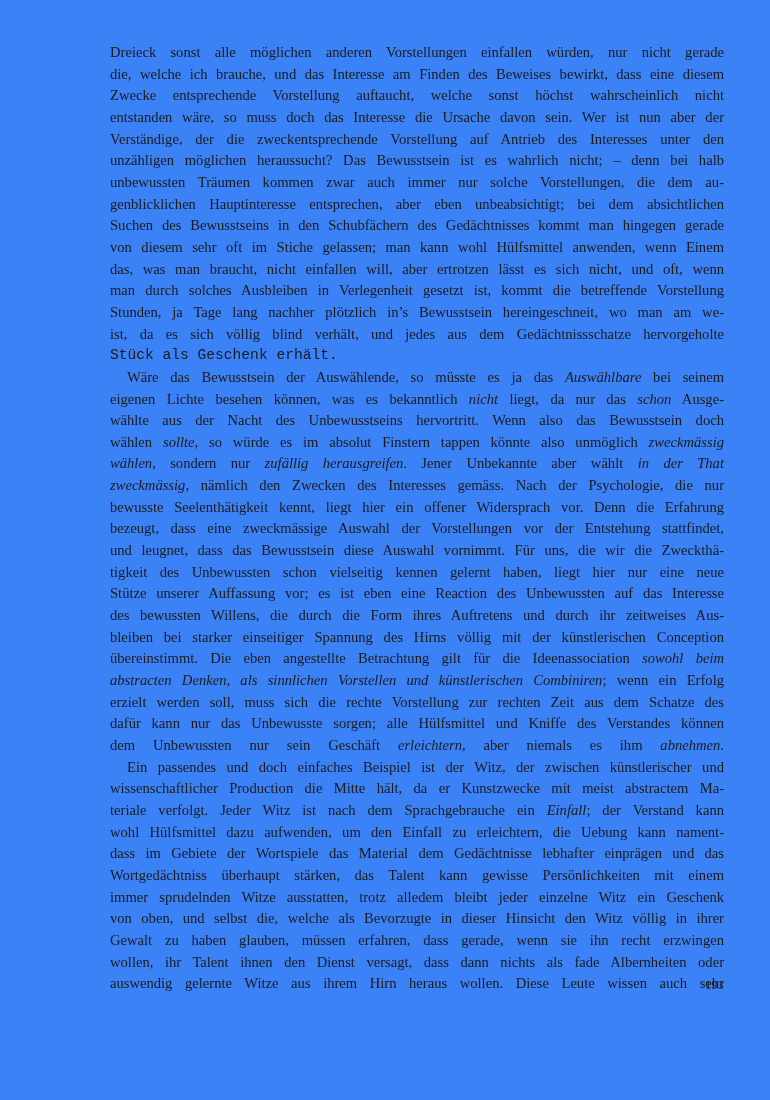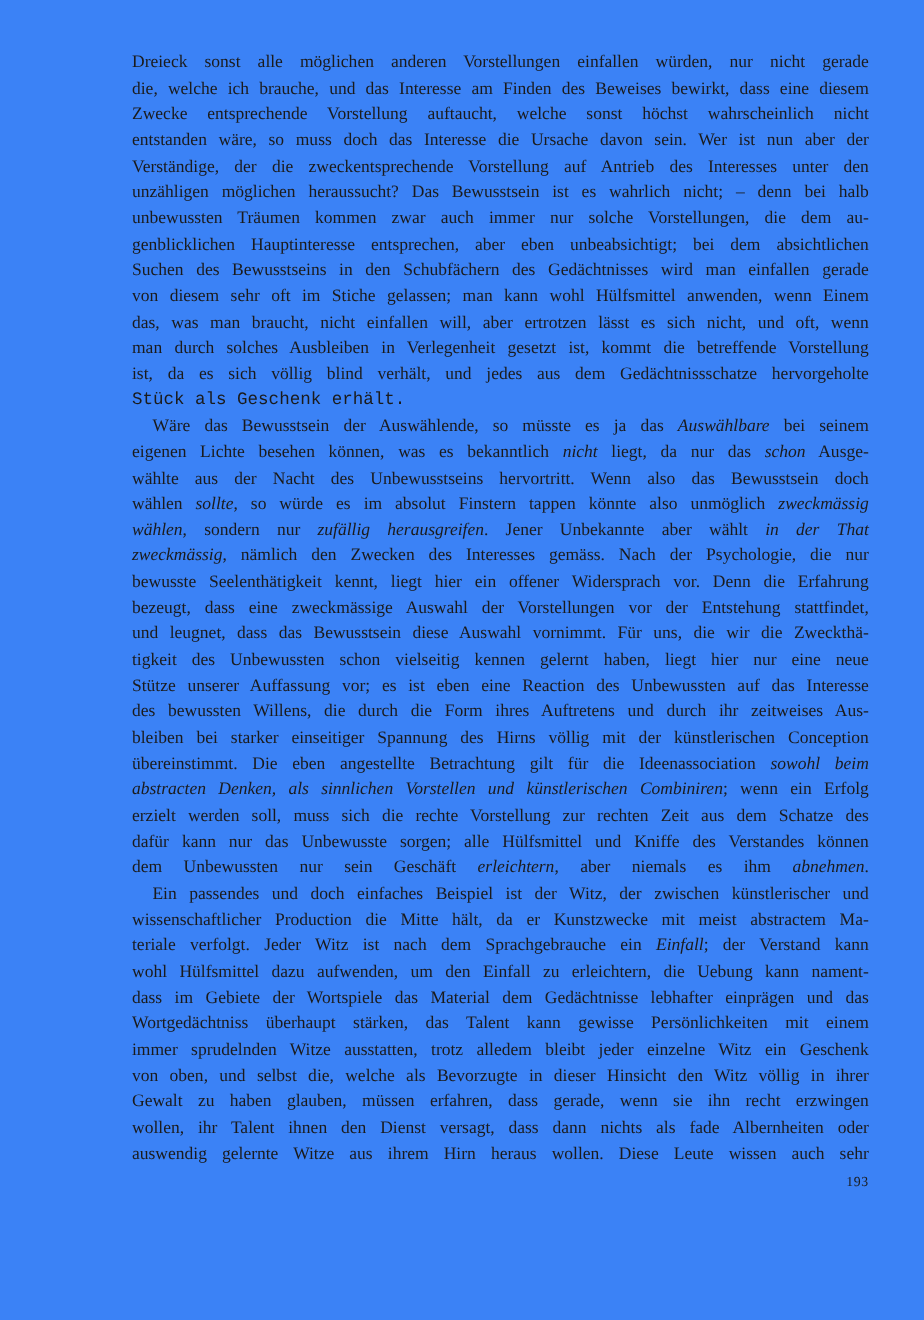--- a/index.html
+++ b/index.html
@@ -49,24 +49,25 @@
   <div class="text-block">
       <div class="para">
         <div class="line"><span>Dreieck sonst alle möglichen anderen Vorstellungen einfallen würden, nur nicht gerade</span></div>
         <div class="line"><span>die, welche ich brauche, und das Interesse am Finden des Beweises bewirkt, dass eine diesem</span></div>
         <div class="line"><span>Zwecke entsprechende Vorstellung auftaucht, welche sonst höchst wahrscheinlich nicht</span></div>
         <div class="line"><span>entstanden wäre, so muss doch das Interesse die Ursache davon sein. Wer ist nun aber der</span></div>
         <div class="line"><span>Verständige, der die zweckentsprechende Vorstellung auf Antrieb des Interesses unter den</span></div>
         <div class="line"><span>unzähligen möglichen heraussucht? Das Bewusstsein ist es wahrlich nicht; – denn bei halb</span></div>
         <div class="line"><span>unbewussten Träumen kommen zwar auch immer nur solche Vorstellungen, die dem au-</span></div>
         <div class="line"><span>genblicklichen Hauptinteresse entsprechen, aber eben unbeabsichtigt; bei dem absichtlichen</span></div>
-        <div class="line"><span>Suchen des Bewusstseins in den Schubfächern des Gedächtnisses wird man einfallen gerade</span></div>
+        <div class="line"><span>Suchen des Bewusstseins in den Schubfächern des Gedächtnisses kommt man hingegen gerade</span></div>
         <div class="line"><span>von diesem sehr oft im Stiche gelassen; man kann wohl Hülfsmittel anwenden, wenn Einem</span></div>
         <div class="line"><span>das, was man braucht, nicht einfallen will, aber ertrotzen lässt es sich nicht, und oft, wenn</span></div>
         <div class="line"><span>man durch solches Ausbleiben in Verlegenheit gesetzt ist, kommt die betreffende Vorstellung</span></div>
+        <div class="line"><span>Stunden, ja Tage lang nachher plötzlich in’s Bewusstsein hereingeschneit, wo man am we-</span></div>
         <div class="line"><span>ist, da es sich völlig blind verhält, und jedes aus dem Gedächtnissschatze hervorgeholte</span></div>
         <div class="line no-j"><span>Stück als Geschenk erhält.</span></div>
       </div>
       <div class="para">
         <div class="line first"><span>Wäre das Bewusstsein der Auswählende, so müsste es ja das </span><span class="it">Auswählbare</span><span> bei seinem</span></div>
         <div class="line"><span>eigenen Lichte besehen können, was es bekanntlich </span><span class="it">nicht</span><span> liegt, da nur das </span><span class="it">schon</span><span> Ausge-</span></div>
         <div class="line"><span>wählte aus der Nacht des Unbewusstseins hervortritt. Wenn also das Bewusstsein doch</span></div>
         <div class="line"><span>wählen </span><span class="it">sollte</span><span>, so würde es im absolut Finstern tappen könnte also unmöglich </span><span class="it">zweckmässig</span></div>
         <div class="line"><span class="it">wählen</span><span>, sondern nur </span><span class="it">zufällig herausgreifen</span><span>. Jener Unbekannte aber wählt </span><span class="it">in der That</span></div>
         <div class="line"><span class="it">zweckmässig</span><span>, nämlich den Zwecken des Interesses gemäss. Nach der Psychologie, die nur</span></div>

